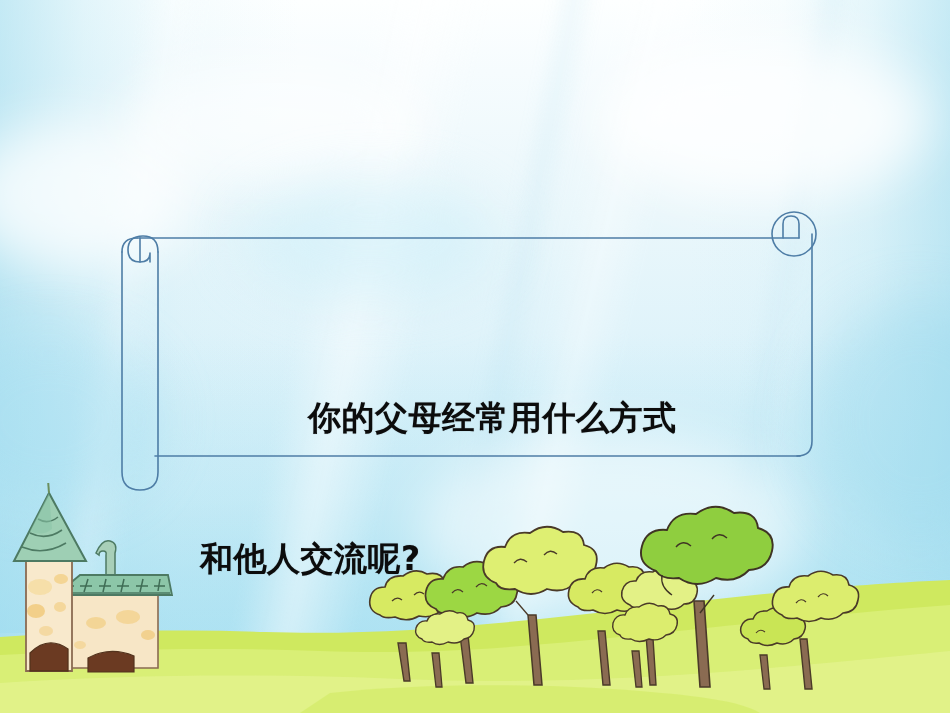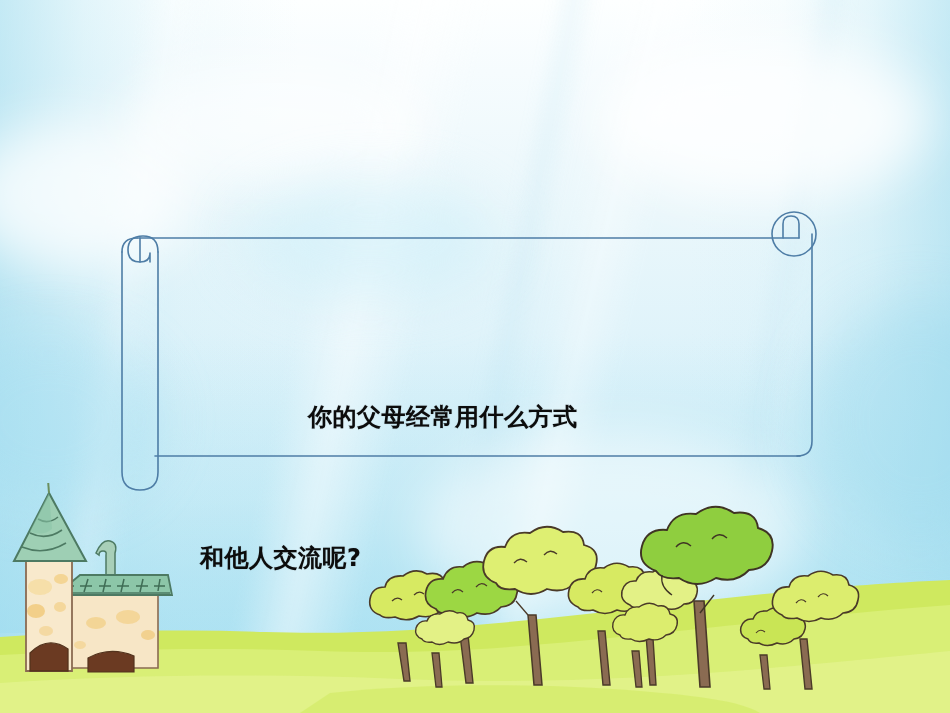--- a/index.html
+++ b/index.html
@@ -102,21 +102,21 @@
 
   
   .headline {
     position: absolute;
     left: 190px;
     top: 300px;
     width: 620px;
     color: #0c0c0c;
     font-family: "DejaVu Sans", "Liberation Sans", sans-serif;
     font-weight: 700;
-    font-size: 24px;
+    font-size: 33px;
     line-height: 47px;
     letter-spacing: .5px;
     white-space: pre-wrap;
     text-shadow: 0 0 1px rgba(0,0,0,.35);
   }
   .headline .l1 { display:block; padding-left: 118px; }
   .headline .l2 { display:block; padding-left: 10px; }
 
   
   .ground { position:absolute; left:0; right:0; bottom:0; height: 180px; }

